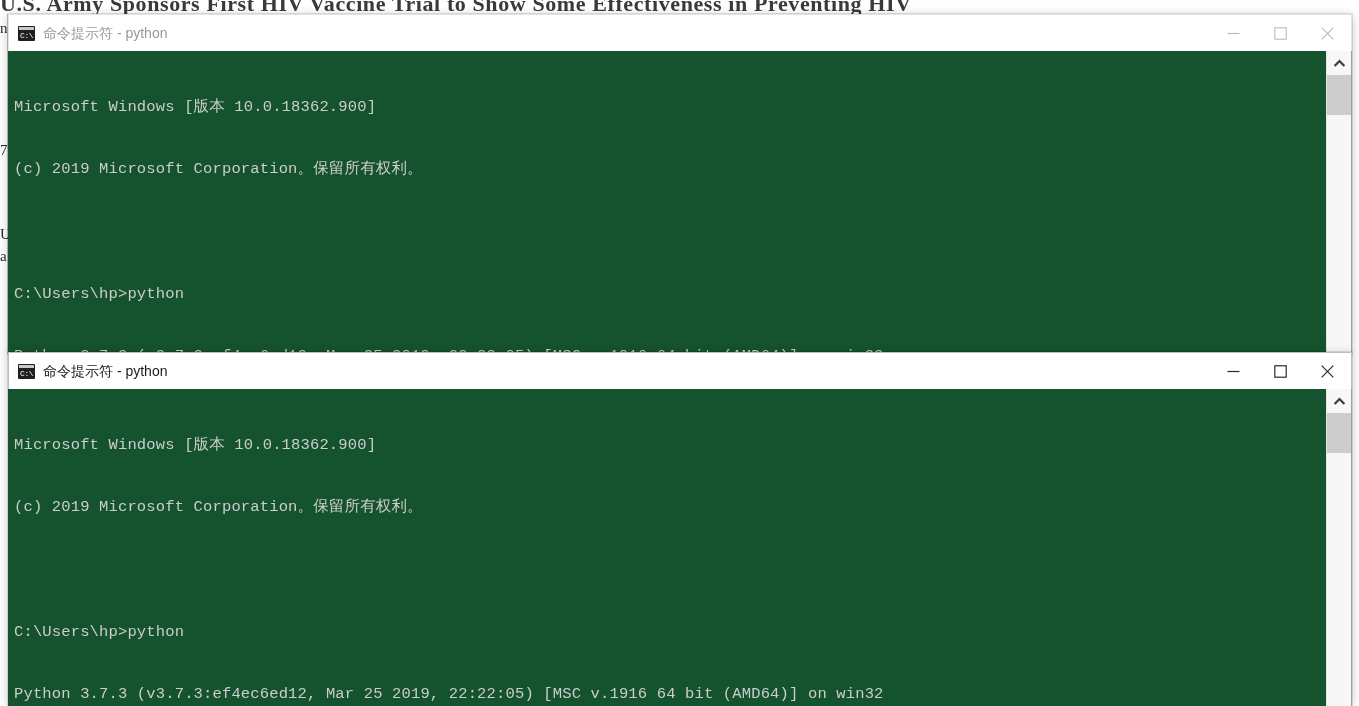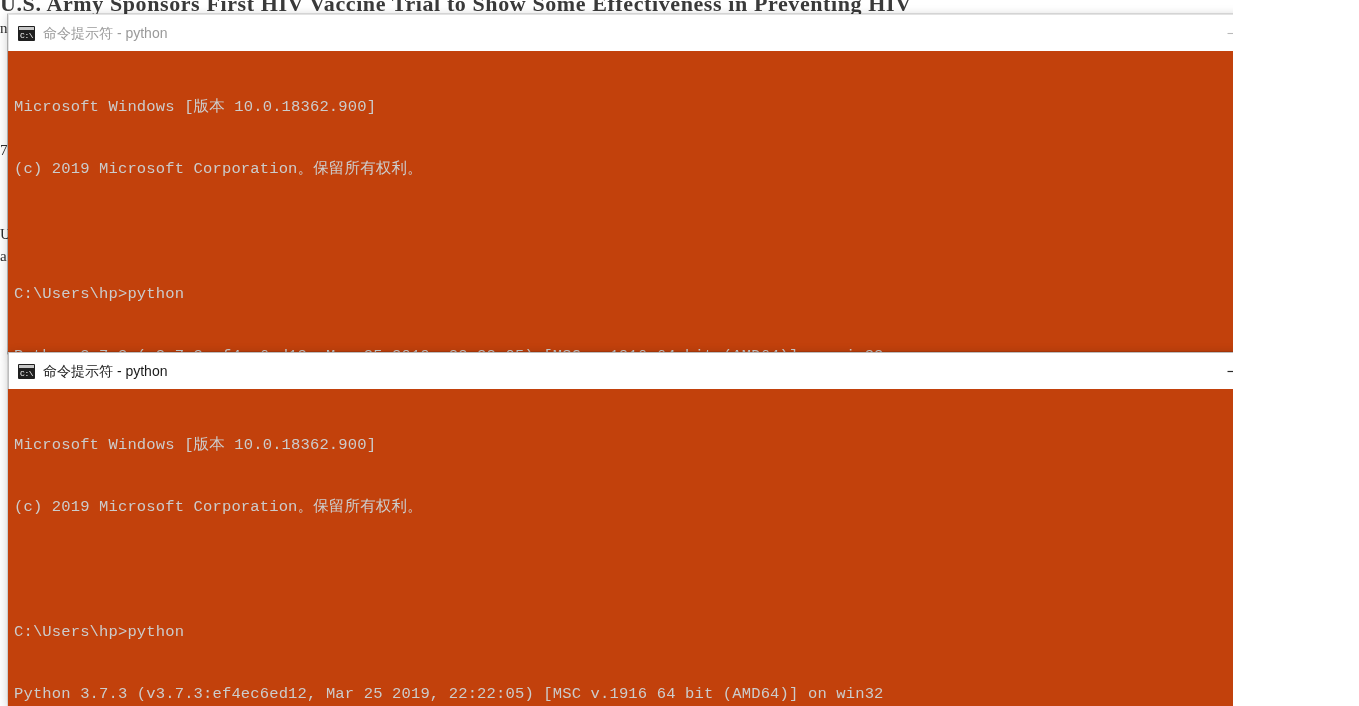--- a/index.html
+++ b/index.html
@@ -7,21 +7,21 @@
     padding: 0;
     width: 1359px;
     height: 706px;
     overflow: hidden;
     background: #ffffff;
     font-family: "Liberation Sans", sans-serif;
   }
 
   #root {
     position: relative;
-    width: 1233px;
+    width: 1359px;
     height: 706px;
     background: #ffffff;
     overflow: hidden;
   }
 
   
   .bg-page {
     position: absolute;
     left: 0; top: 0;
     width: 1359px; height: 706px;
@@ -161,21 +161,21 @@
     fill: none;
   }
   .win2 .win-btn .stroke-el {
     stroke: #2a2a2a;
     stroke-width: 1.2;
   }
 
   
   .console-body {
     position: relative;
-    background: #c2410c;
+    background: #14532d;
     box-sizing: border-box;
     overflow: hidden;
   }
   .win1 .console-body { height: 303px; }
   .win2 .console-body { height: 317px; }
 
   .console-text {
     position: absolute;
     left: 6px;
     top: 4px;

